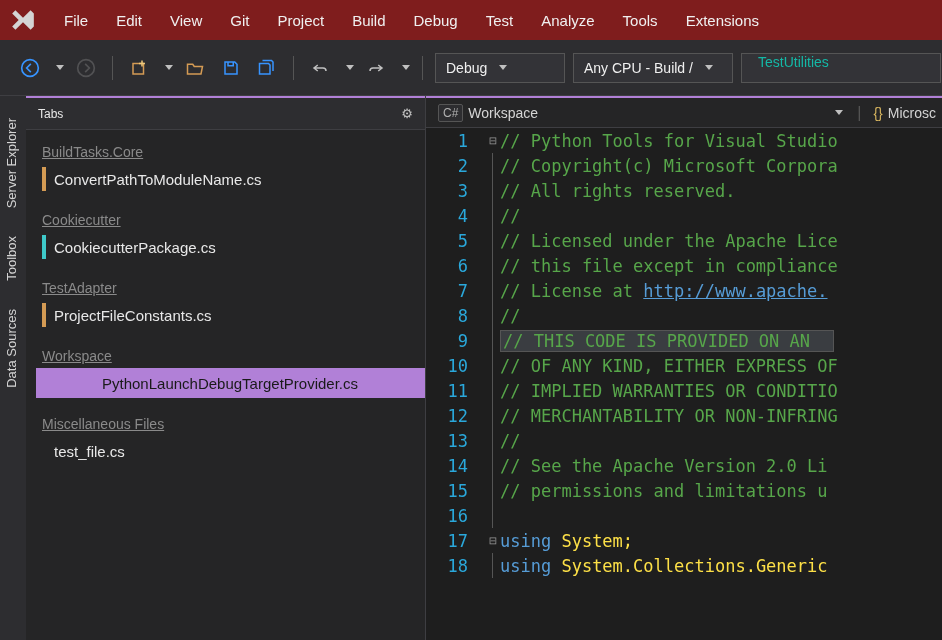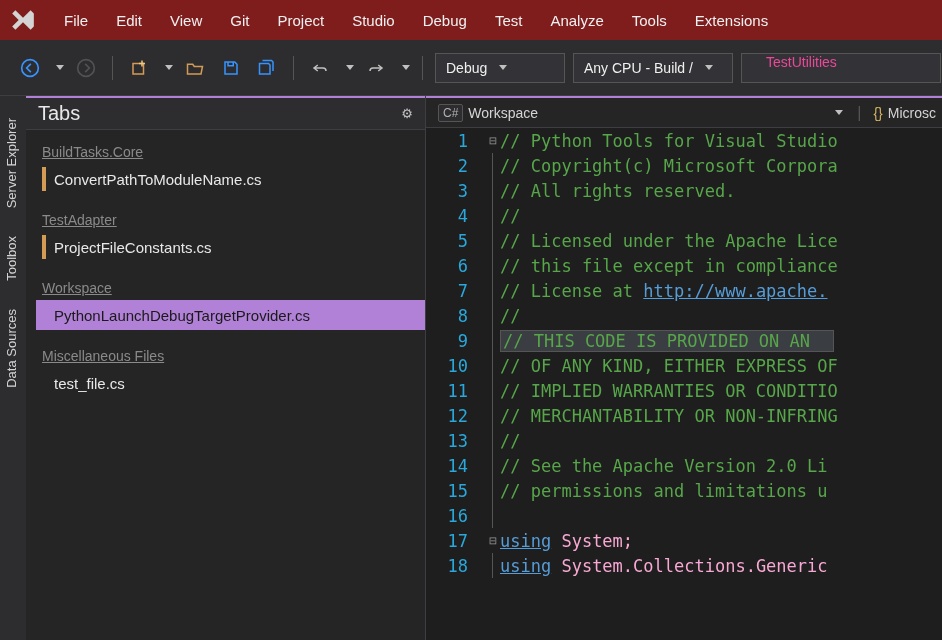--- a/index.html
+++ b/index.html
@@ -74,22 +74,22 @@
   font-size: 14px;
   cursor: pointer;
   gap: 8px;
 }
 .tb-dropdown.wide { min-width: 130px; }
 .tb-dropdown.wider { min-width: 160px; }
 .tb-textbox {
   background: #333337;
   border: 1px solid #555;
   height: 30px;
-  padding: 0 24px;
-  color: #ec4899;
+  padding: 0 16px;
+  color: #14b8a6;
   font-size: 14px;
   min-width: 200px;
 }
 .caret {
   width: 0; height: 0;
   border-left: 4px solid transparent;
   border-right: 4px solid transparent;
   border-top: 5px solid #c0c0c0;
   margin-left: 4px;
 }
@@ -126,21 +126,21 @@
   height: 34px;
   border-top: 2px solid #b180d7;
   border-bottom: 1px solid #3e3e42;
   padding: 0 12px;
   display: flex;
   align-items: center;
   background: #2d2d30;
   justify-content: space-between;
 }
 .tabs-panel-title {
-  font-size: 20px;
+  font-size: 12px;
   color: #e8e8e8;
 }
 .gear {
   color: #c0c0c0;
   cursor: pointer;
   font-size: 13px;
 }
 .tabs-content {
   padding: 10px 0 10px 10px;
 }
@@ -168,20 +168,21 @@
 .file-bar.orange { background: #d49b54; }
 .file-bar.teal { background: #3ec9c9; }
 .file-bar.purple { background: #b180d7; }
 .file-bar.none { background: transparent; }
 .file-name {
   font-size: 15px;
   color: #e8e8e8;
 }
 .file-item.active {
   background: #b180d7;
+  gap: 48px;
 }
 .file-item.active .file-name {
   color: #1a1a1a;
 }
 .file-item.active .file-bar {
   background: transparent;
 }
 
 
 .editor-area {
@@ -266,22 +267,22 @@
   font-size: 17px;
   white-space: pre;
   overflow: hidden;
 }
 .code-line {
   height: 25px;
   display: flex;
   align-items: center;
 }
 .c-comment { color: #57a64a; }
-.c-keyword { color: #569cd6; text-decoration: underline; }
-.c-ident { color: #f9a8d4; }
+.c-keyword { color: #569cd6; }
+.c-ident { color: #fde047; }
 .c-link { color: #569cd6; text-decoration: underline; }
 .c-highlight {
   background: #3a3d41;
   border: 1px solid #555;
   padding: 0 2px;
 }
 </style>
 </head>
 <body>
 
@@ -290,21 +291,21 @@
     <svg width="26" height="26" viewBox="0 0 24 24">
         <path fill="#d4d4d4" d="M2 18 L8 12 L2 6 L5 3 L12 10 L19 3 L22 6 L22 18 L19 21 L12 14 L5 21 Z"></path>
       </svg>
   </div>
   <div id="menubar-items" style="display: flex; height: 100%;">
       <div class="menubar-item">File</div>
       <div class="menubar-item">Edit</div>
       <div class="menubar-item">View</div>
       <div class="menubar-item">Git</div>
       <div class="menubar-item">Project</div>
-      <div class="menubar-item">Studio</div>
+      <div class="menubar-item">Build</div>
       <div class="menubar-item">Debug</div>
       <div class="menubar-item">Test</div>
       <div class="menubar-item">Analyze</div>
       <div class="menubar-item">Tools</div>
       <div class="menubar-item">Extensions</div>
     </div>
 </div>
 
 <div class="toolbar">
   <div class="tb-btn">
@@ -383,20 +384,27 @@
     <div class="tabs-panel-header">
       <span class="tabs-panel-title">Tabs</span>
       <span class="gear">⚙</span>
     </div>
     <div class="tabs-content" id="tabs-content">
         <div class="group">
           <div class="group-label">BuildTasks.Core</div>
           <div class="file-item">
             <div class="file-bar orange"></div>
             <div class="file-name">ConvertPathToModuleName.cs</div>
+          </div>
+        </div>
+        <div class="group">
+          <div class="group-label">Cookiecutter</div>
+          <div class="file-item">
+            <div class="file-bar teal"></div>
+            <div class="file-name">CookiecutterPackage.cs</div>
           </div>
         </div>
         <div class="group">
           <div class="group-label">TestAdapter</div>
           <div class="file-item">
             <div class="file-bar orange"></div>
             <div class="file-name">ProjectFileConstants.cs</div>
           </div>
         </div>
         <div class="group">

